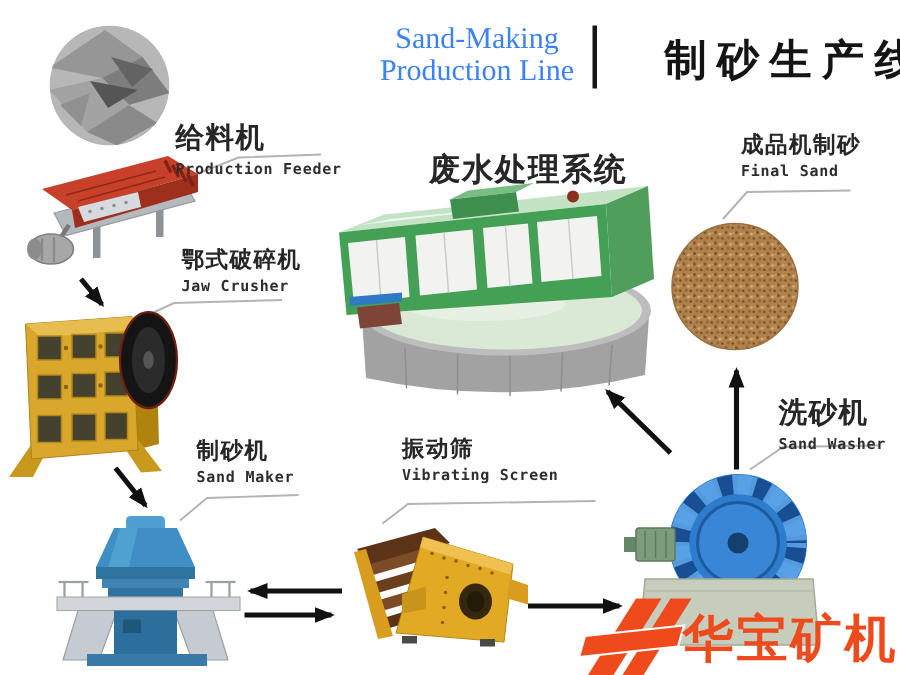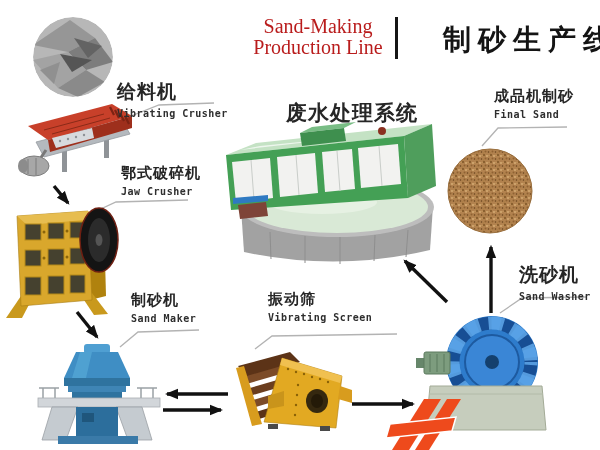--- a/index.html
+++ b/index.html
@@ -1,21 +1,21 @@
 <!DOCTYPE html>
 <html><head>
 <meta charset="utf-8">
 <style>
   html,body{margin:0;padding:0;background:#fff;}
   .stage{position:relative;width:600px;height:450px;background:#ffffff;overflow:hidden;
          font-family:"Liberation Sans",sans-serif;}
   .stage svg.scene{position:absolute;left:0;top:0;}
   
   .title-en{position:absolute;left:243px;top:16px;width:150px;text-align:center;
-            font-family:"Liberation Serif",serif;font-size:20px;line-height:21px;color:#b91c1c;}
+            font-family:"Liberation Serif",serif;font-size:20px;line-height:21px;color:#3b82f6;}
   .title-bar{position:absolute;left:395px;top:17px;width:3px;height:42px;background:#161616;}
   .title-zh{position:absolute;left:443px;top:21px;font-family:"Liberation Serif",serif;
             font-weight:700;font-size:28px;letter-spacing:7px;color:#141414;white-space:nowrap;}
   
   .lbl{position:absolute;white-space:nowrap;}
   .lbl-zh{font-size:15px;font-weight:700;color:#262626;letter-spacing:1px;}
   .lbl-en{font-family:"DejaVu Sans Mono",monospace;font-size:10px;font-weight:700;
           color:#2e2e2e;letter-spacing:0.5px;margin-top:3px;}
   .lbl-zh.sm{font-size:19px;}
   .lbl-zh.big{font-size:21px;letter-spacing:1px;}
@@ -261,21 +261,21 @@
 
   <div class="title-en">
     <div>Sand-Making</div>
     <div>Production Line</div>
   </div>
   <div class="title-bar"></div>
   <div class="title-zh">制砂生产线</div>
 
   <div class="lbl" style="left:117px;top:79px">
     <div class="lbl-zh sm">给料机</div>
-    <div class="lbl-en">Vibrating Crusher</div>
+    <div class="lbl-en">Production Feeder</div>
   </div>
 
   <div class="lbl" style="left:121px;top:164px">
     <div class="lbl-zh">鄂式破碎机</div>
     <div class="lbl-en">Jaw Crusher</div>
   </div>
 
   <div class="lbl" style="left:131px;top:291px">
     <div class="lbl-zh">制砂机</div>
     <div class="lbl-en">Sand Maker</div>
@@ -293,14 +293,15 @@
 
   <div class="lbl" style="left:494px;top:87px">
     <div class="lbl-zh">成品机制砂</div>
     <div class="lbl-en">Final Sand</div>
   </div>
 
   <div class="lbl" style="left:286px;top:99px">
     <div class="lbl-zh big">废水处理系统</div>
   </div>
 
+  <div class="logo-text">华宝矿机</div>
 
 </div>
 
 </body></html>

